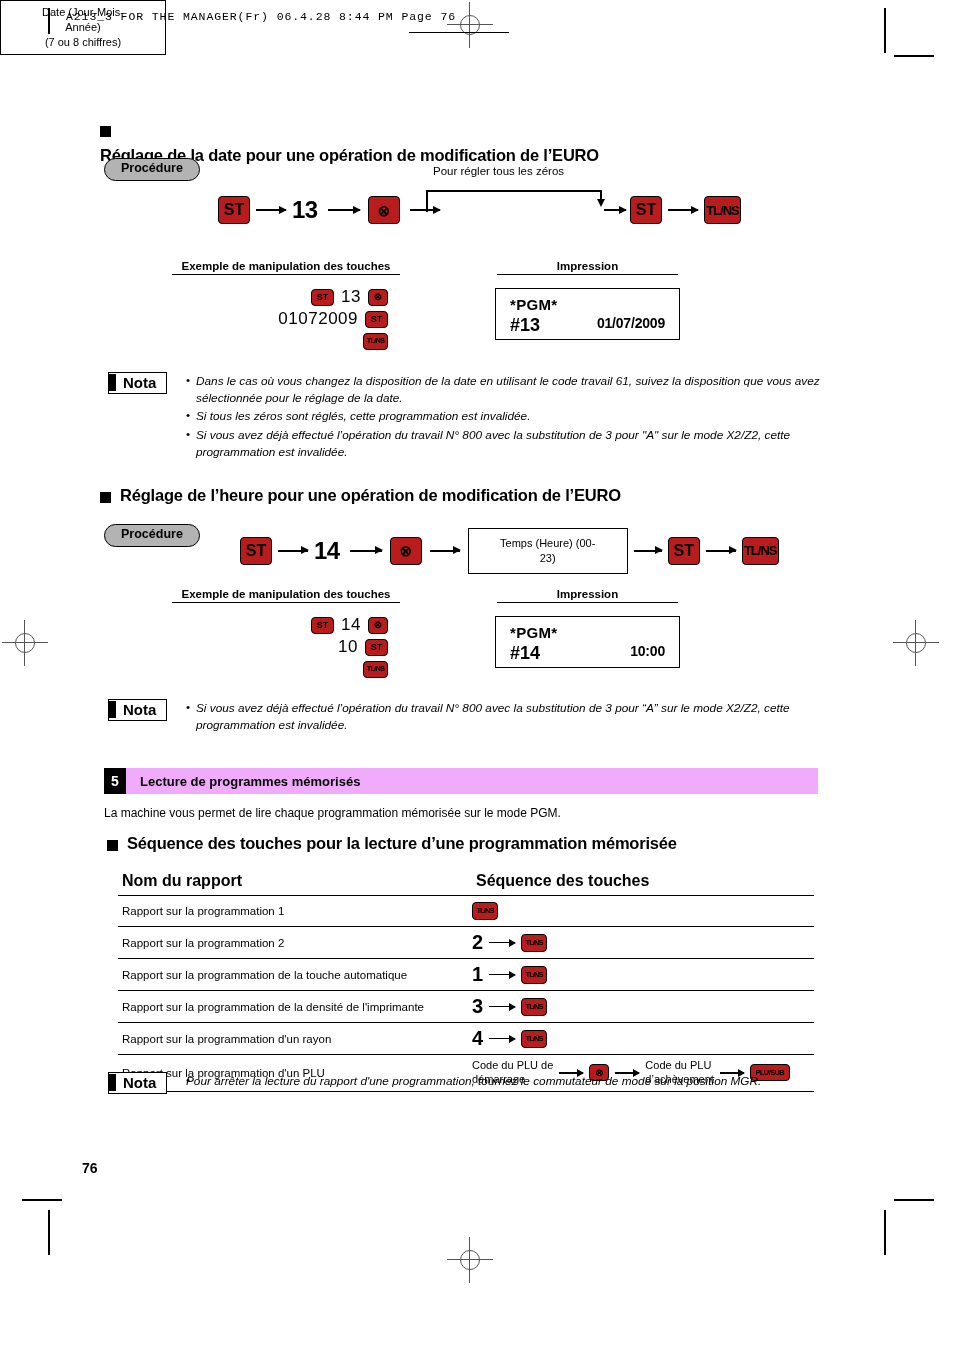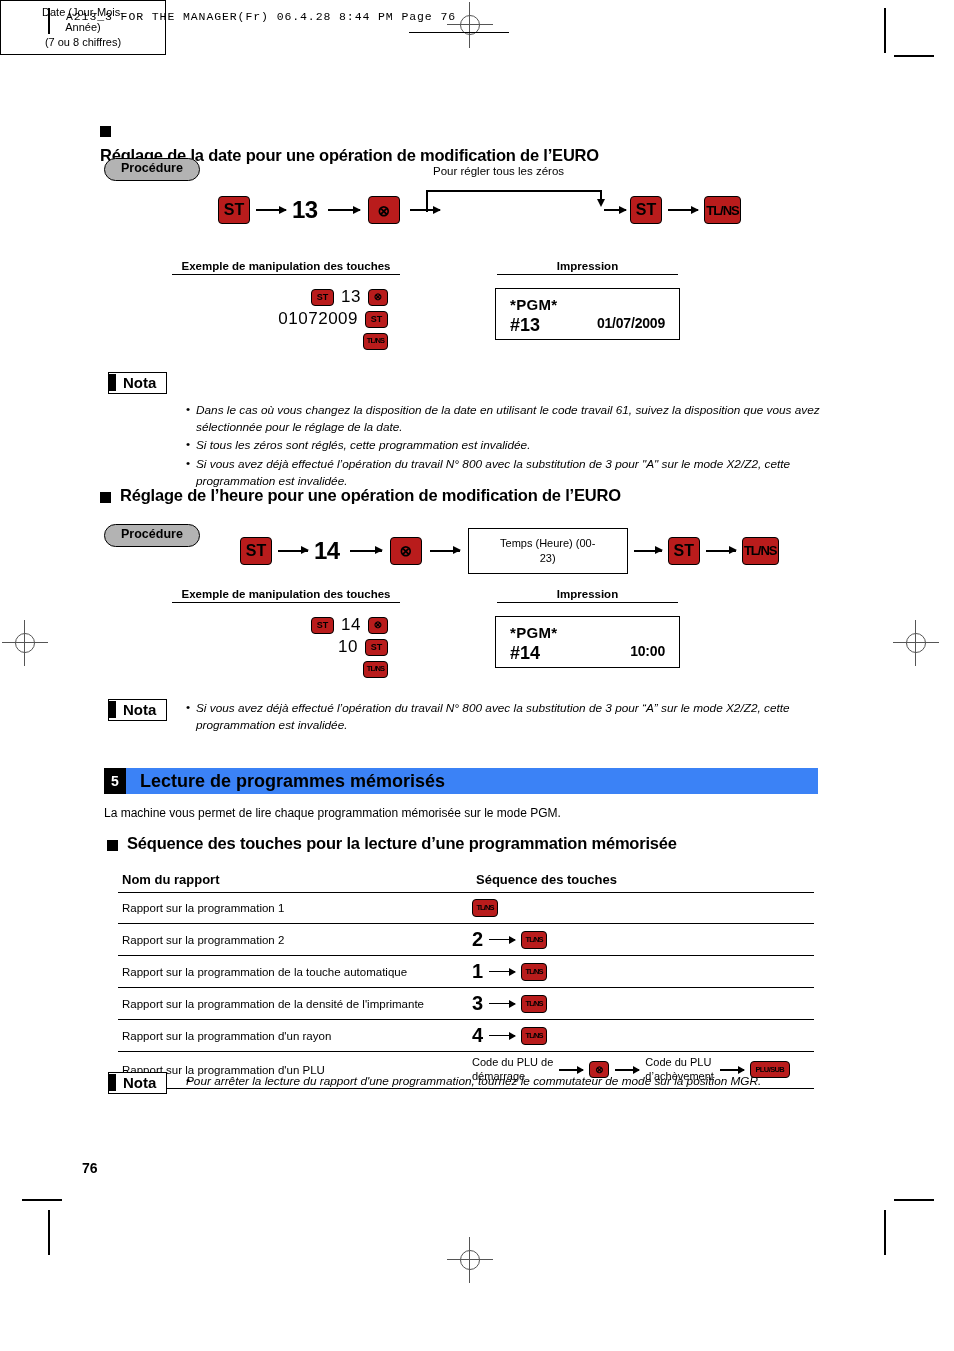--- a/index.html
+++ b/index.html
@@ -128,29 +128,29 @@
   .nota-body .plain { padding-left:0; }
 
   
   .banner { position:absolute; display:flex; align-items:stretch; }
   .banner .numbox {
     width:22px; background:#000; color:#fff;
     font-size:14px; font-weight:bold;
     display:flex; align-items:center; justify-content:center;
   }
   .banner .bartxt {
-    background:#3b82f6; flex:1; display:flex; align-items:center;
-    padding-left:14px; font-size:18px; font-weight:bold;text-align:right;
+    background:#f0abfc; flex:1; display:flex; align-items:center;
+    padding-left:14px; font-size:13px; font-weight:bold;text-align:right;
   }
   .body-txt { position:absolute; font-size:12px; }
 
   
   .tbl { position:absolute; border-collapse:collapse; }
   .tbl th, .tbl td { text-align:left; vertical-align:middle; }
-  .tbl th { font-size:13px; font-weight:bold; padding:0 0 5px 4px; }
+  .tbl th { font-size:16px; font-weight:bold; padding:0 0 5px 4px; }
   .tbl thead tr { border-bottom:1.5px solid #000; }
   .tbl tbody tr { border-bottom:1px solid #000; }
   .tbl td { font-size:11.5px; padding:4px 0 4px 4px; }
   .tbl td.seq { padding-left:0; }
   .seqcell { display:flex; align-items:center; gap:6px; min-height:22px; }
   .seqcell .lbl { font-size:11px; line-height:1.25; }
 
   .pagenum { position:absolute; font-size:14px; font-weight:bold; }
 </style>
 </head>
@@ -260,21 +260,21 @@
     <div class="ln1">*PGM*</div>
     <div class="ln2l">#13</div>
     <div class="ln2r">01/07/2009</div>
   </div>
 
   <div class="nota" style="left:108px;top:372px;width:720px;">
     <div class="nota-tag">
       <span class="bar"></span>
       <span>Nota</span>
     </div>
-    <div class="nota-body" style="left:78px;top:1px;width:640px;margin-top:29px;">
+    <div class="nota-body" style="left:78px;top:1px;width:640px;">
       <div class="li">Dans le cas où vous changez la disposition de la date en utilisant le code travail 61, suivez la disposition que vous avez sélectionnée pour le réglage de la date.</div>
       <div class="li">Si tous les zéros sont réglés, cette programmation est invalidée.</div>
       <div class="li">Si vous avez déjà effectué l’opération du travail N° 800 avec la substitution de 3 pour "A" sur le mode X2/Z2, cette programmation est invalidée.</div>
     </div>
   </div>
 
   <div class="h-sq" style="left:100px;top:486px;width:760px;">
     <span class="bullet"></span>
     <span>Réglage de l’heure pour une opération de modification de l’EURO</span>
   </div>

